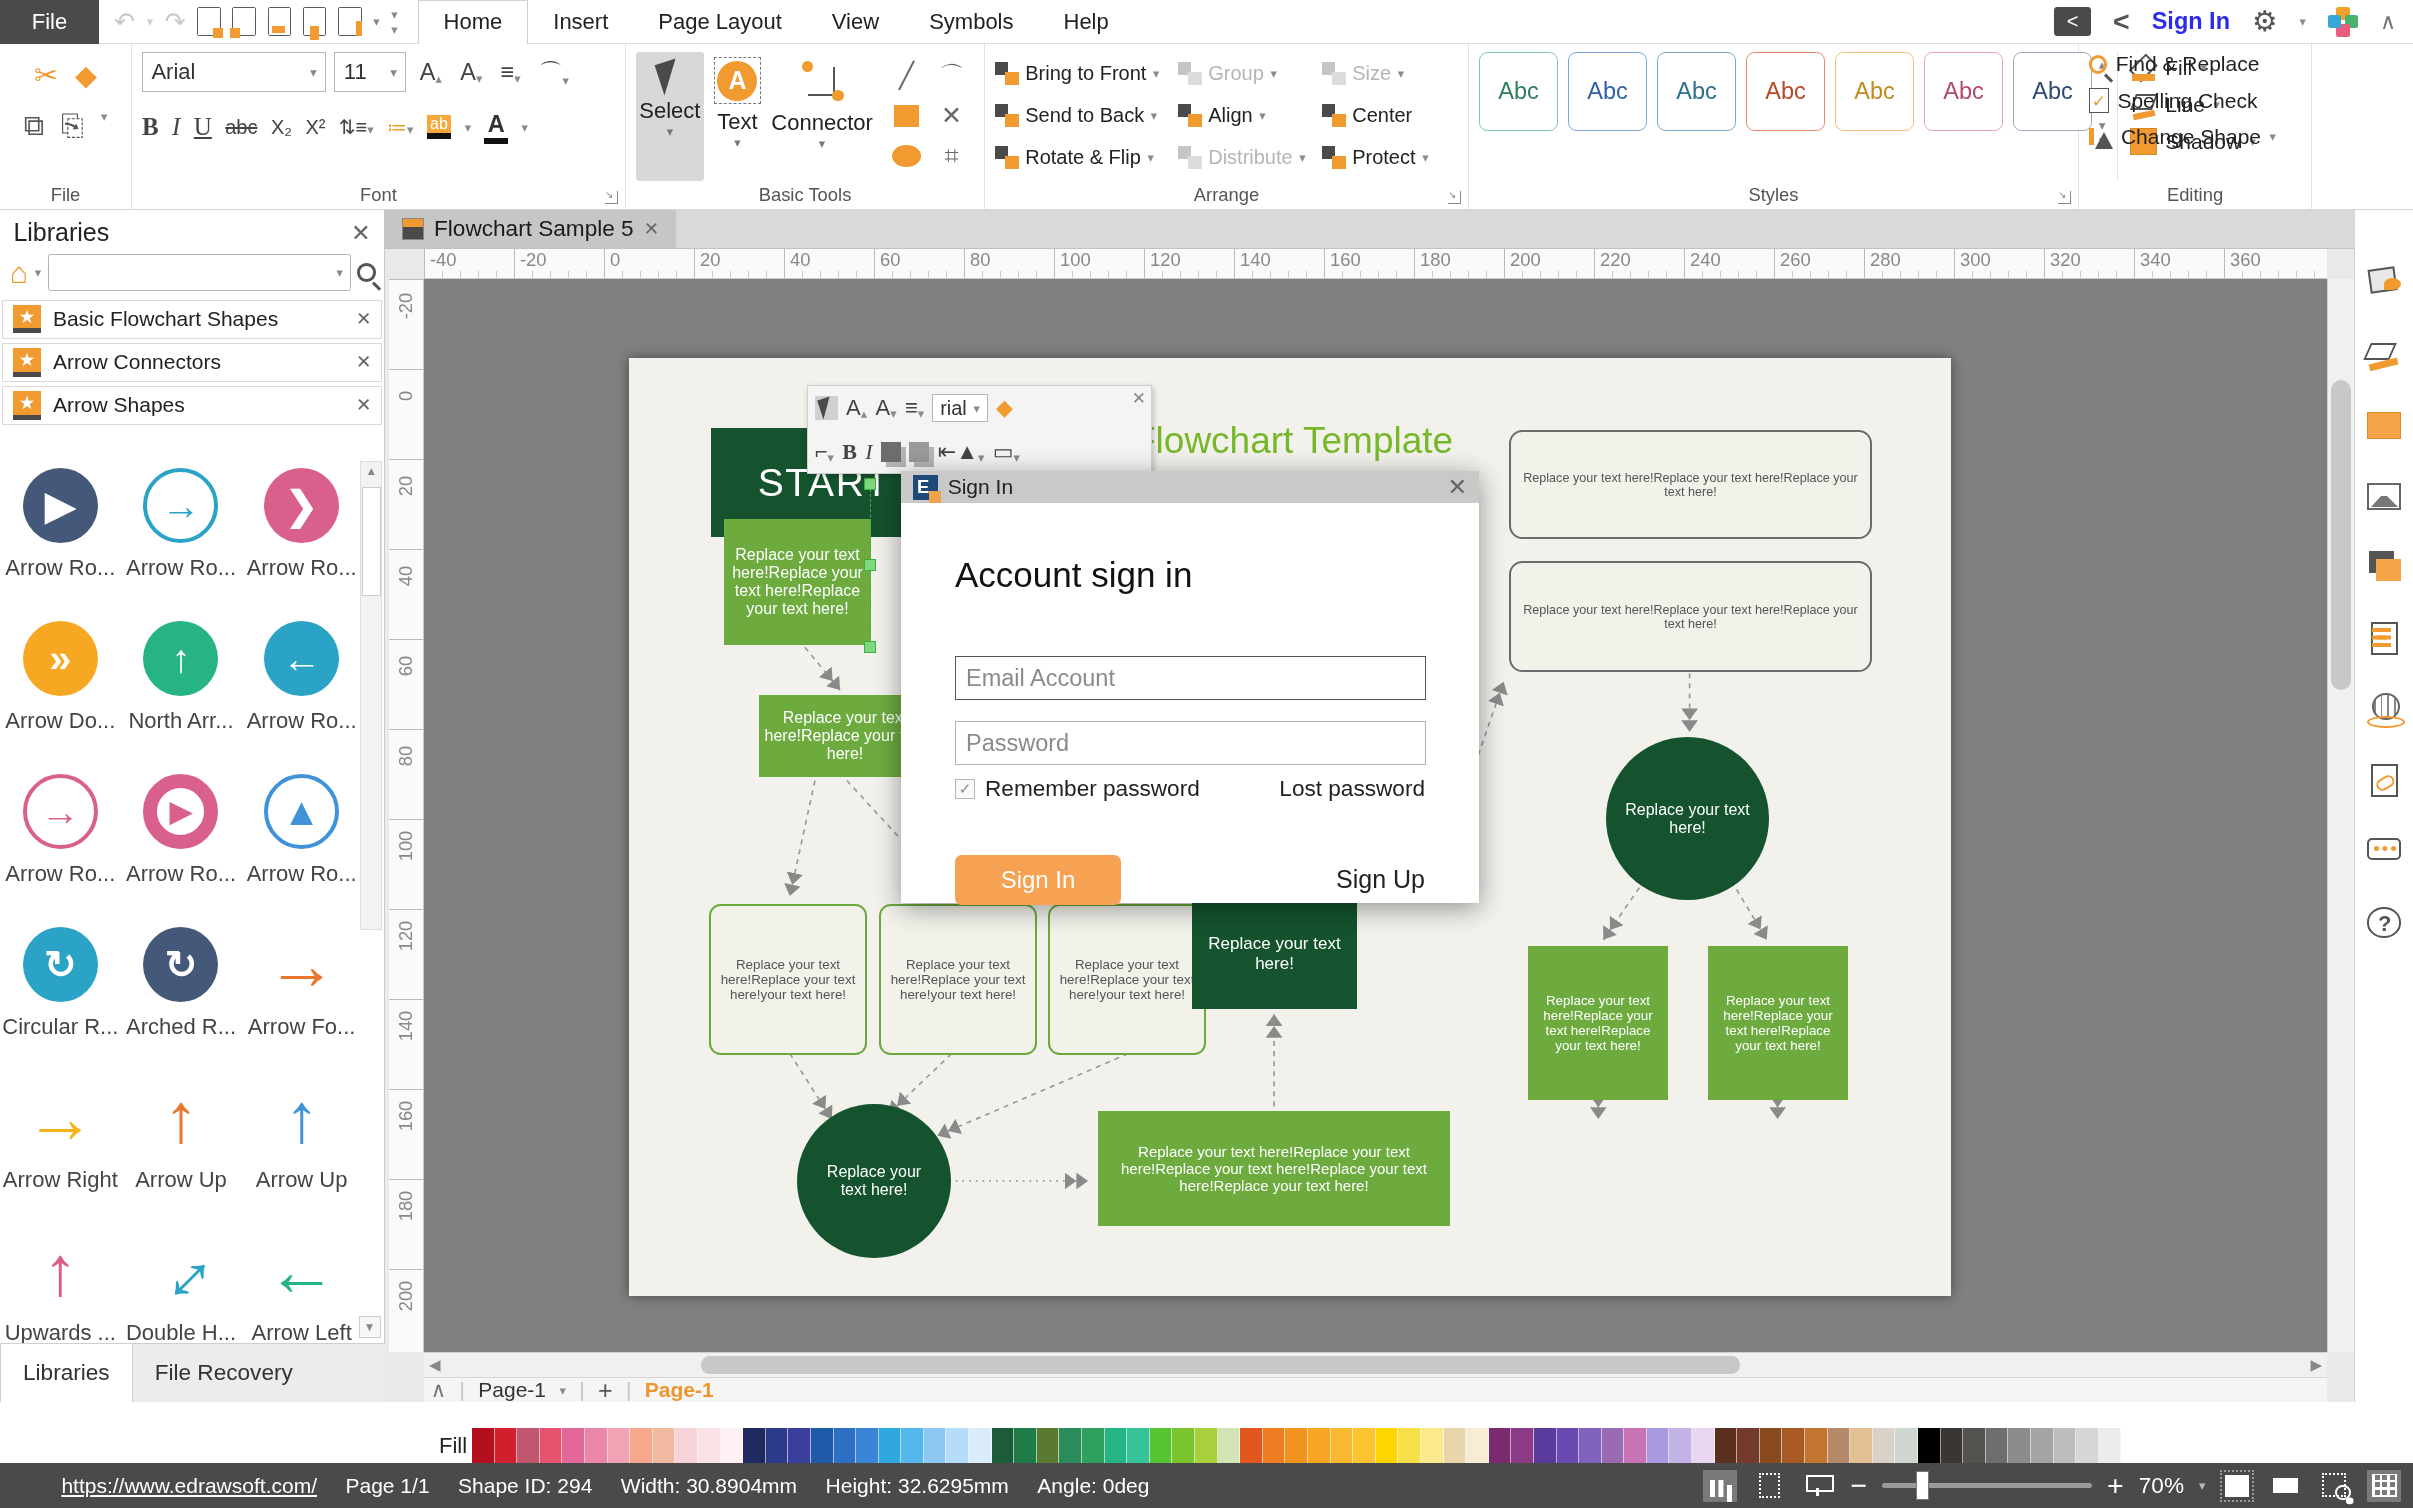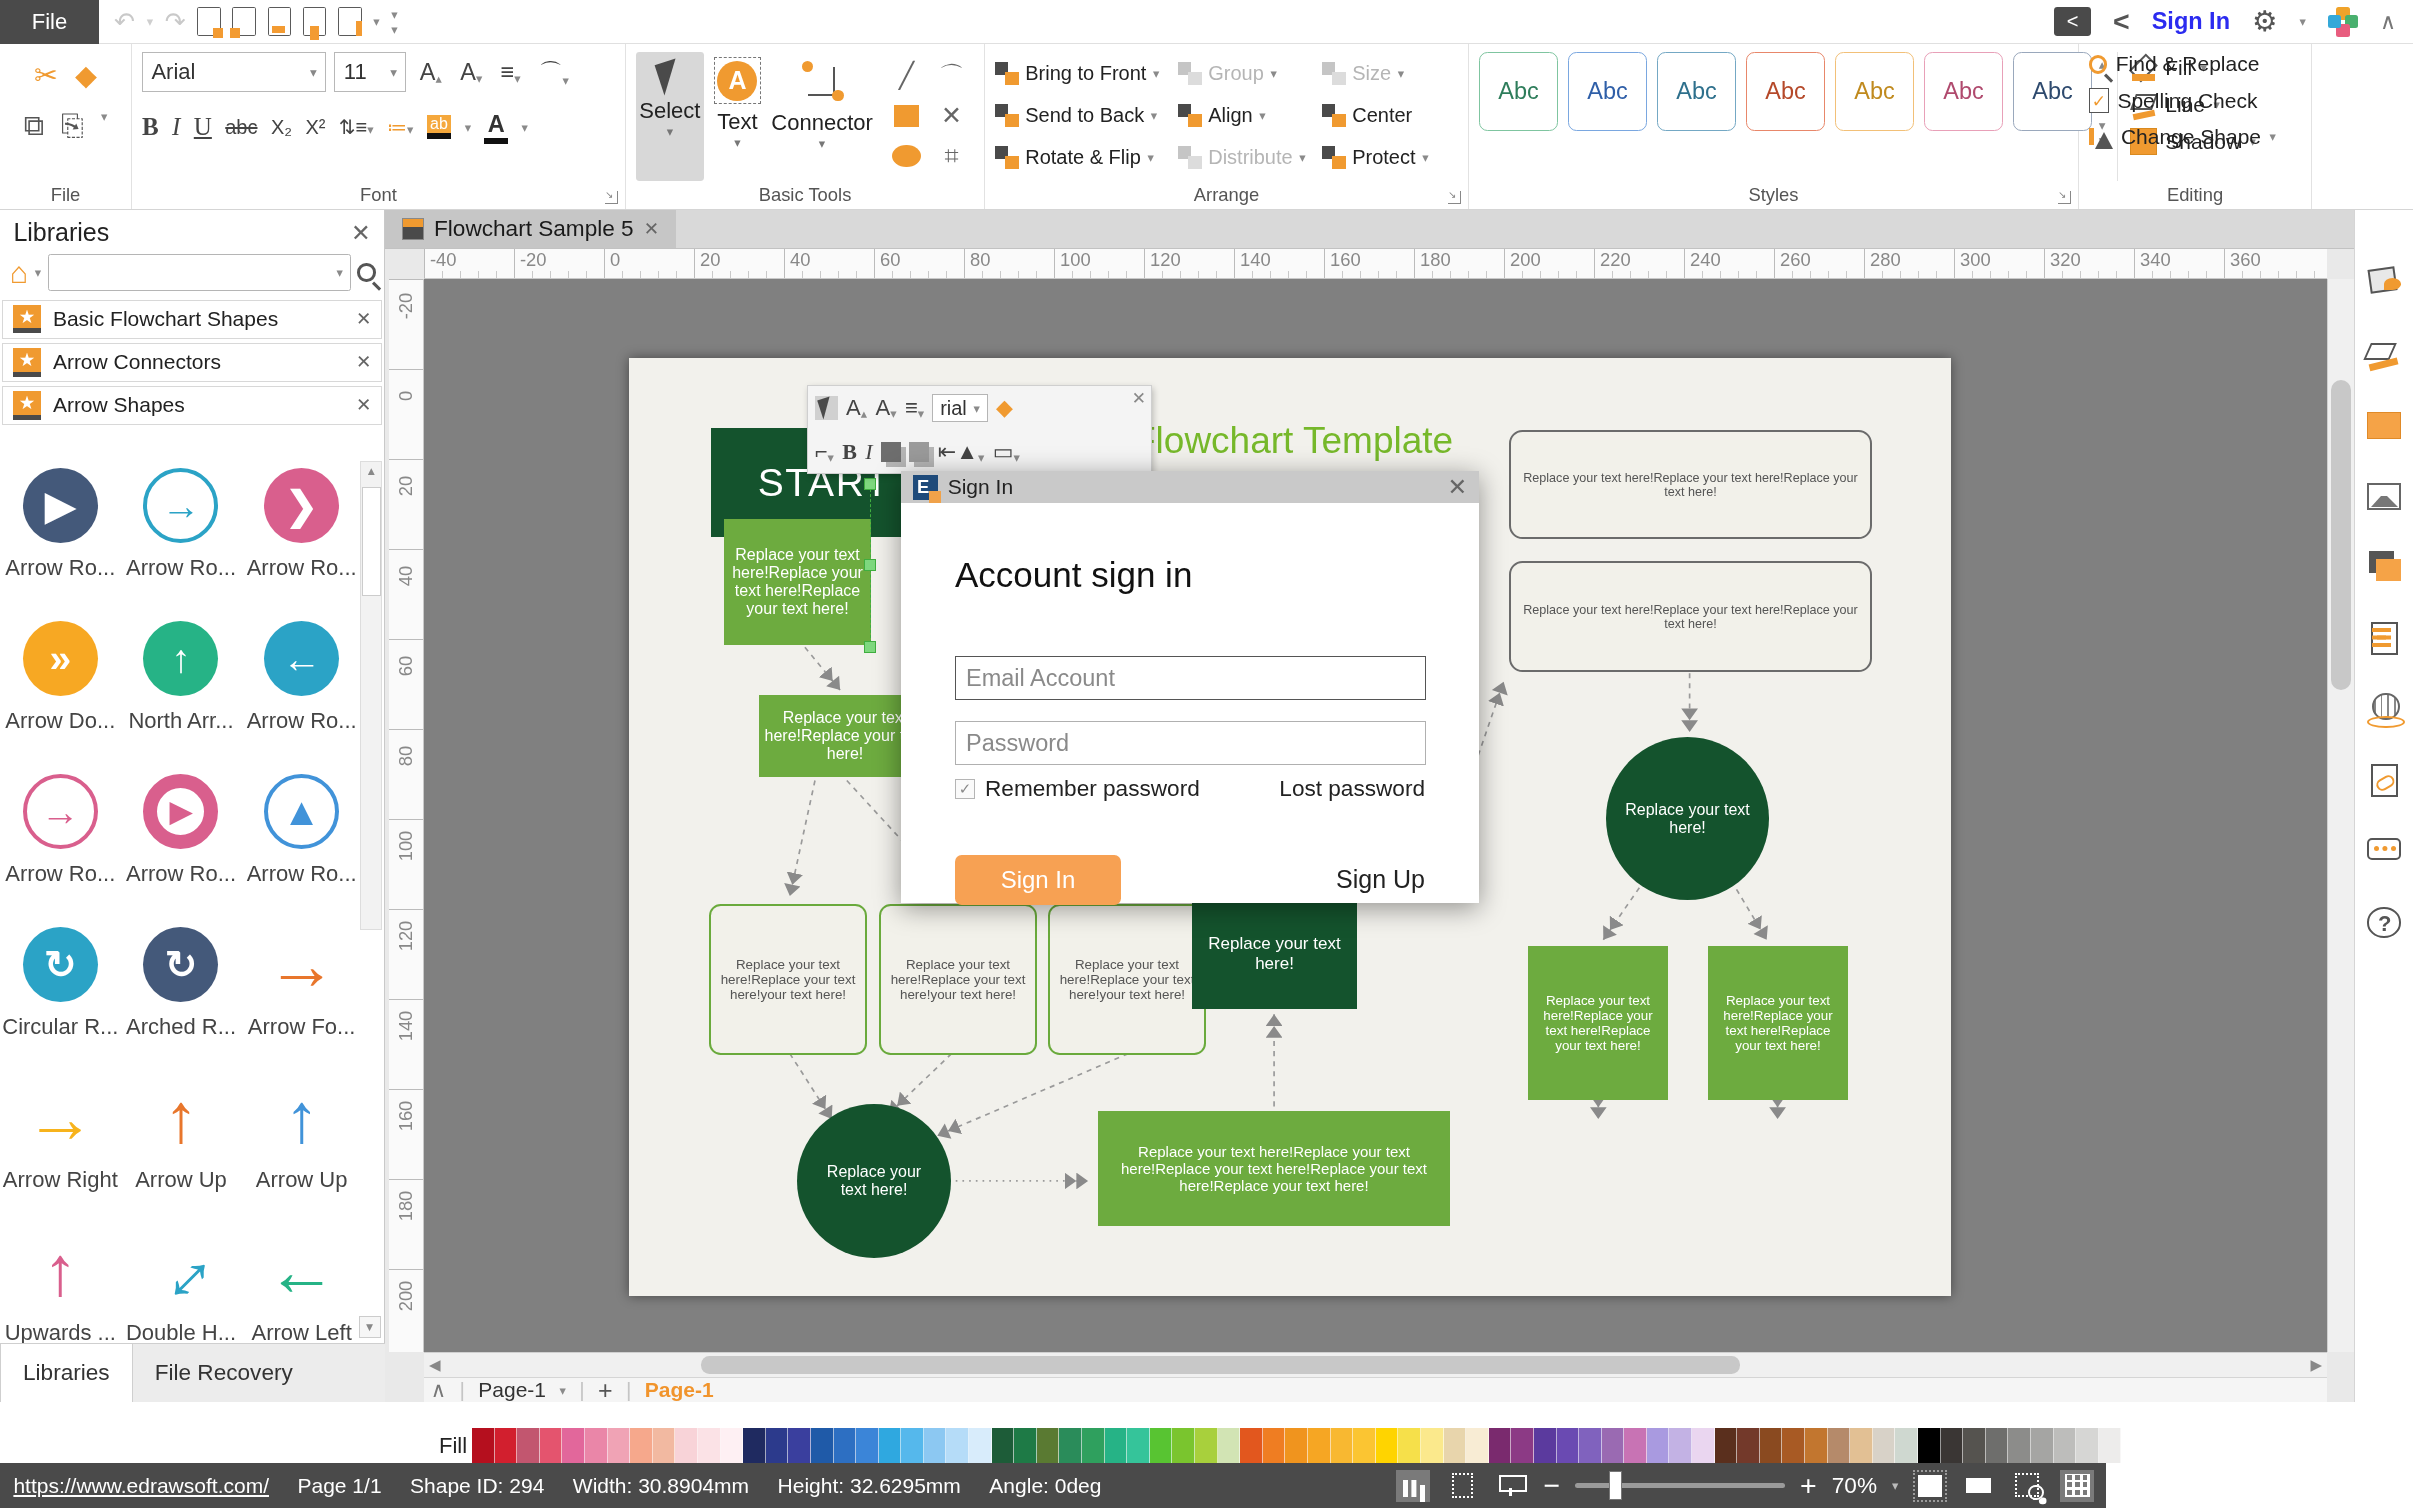--- a/index.html
+++ b/index.html
@@ -233,21 +233,21 @@
   .ic-help::before { inset:3.4px 1.7px; border:2.5px solid #555; border-radius:50%; }
   .ic-help::after { content:"?"; left:12.6px; top:6.7px; color:#555; font-size:22px; font-weight:bold; }
 
   
   .fillrow { position:absolute; left:385px; right:0; top:1401px; height:84px; }
   .fill-label { position:absolute; left:54px; top:32px; font-size:22px; color:#222; }
   .palette { position:absolute; left:87px; top:27px; display:flex; }
   .swatch { width:22.6px; height:35px; border-right:0.8px solid rgba(255,255,255,.6); }
 
   
-  .statusbar { position:absolute; left:0; top:1463px; width:2106px; height:45px; background:#4a4a4a; color:#fff; display:flex; align-items:center; font-size:21px; }
+  .statusbar { position:absolute; left:0; top:1463px; width:2413px; height:45px; background:#4a4a4a; color:#fff; display:flex; align-items:center; font-size:21px;padding-left:48px; }
   .sb-left { display:flex; gap:28.5px; padding-left:13.4px; align-items:center; }
   .sb-link { text-decoration:underline; }
   .sb-right { margin-left:auto; display:flex; align-items:center; gap:15px; padding-right:11.7px; }
   .sbi { width:34px; height:32px; position:relative; }
   .sbi::before, .sbi::after { content:""; position:absolute; }
   .sbi-panel { background:#7a7a7a; }
   .sbi-panel::before { left:6.7px; bottom:5px; width:5px; height:17px; background:#fff; box-shadow:8.4px 0 0 #fff, 17px 5px 0 #fff; }
   .sbi-dotted::before { inset:3.4px 6.7px; border:2.5px dotted #fff; }
   .sbi-present::before { left:5px; top:5px; width:23.5px; height:13.4px; border:2.5px solid #fff; }
   .sbi-present::after { left:14.2px; top:18.4px; width:3.4px; height:8.4px; background:#fff; box-shadow:-6.7px 6.7px 0 -1.7px #fff, 6.7px 6.7px 0 -1.7px #fff; }
@@ -273,20 +273,41 @@
       <span class="caret dis">▾</span>
     <span class="qa-undo">↷</span>
     <span class="qa"></span>
     <span class="qa q2"></span>
     <span class="qa q3"></span>
     <span class="qa q4"></span>
     <span class="qa q5"></span>
     <span class="caret">▾</span>
     <span class="caret">▾<br>▾</span>
   </div>
+  <div class="menu-tabs">
+
+  <div class="mtab active">
+        <span>Home</span>
+      </div>
+      <div class="mtab">
+        <span>Insert</span>
+      </div>
+      <div class="mtab">
+        <span>Page Layout</span>
+      </div>
+      <div class="mtab">
+        <span>View</span>
+      </div>
+      <div class="mtab">
+        <span>Symbols</span>
+      </div>
+      <div class="mtab">
+        <span>Help</span>
+      </div>
+    </div>
   <div class="menu-right">
     <span class="board-ic">&lt;</span>
     <span class="share-ic">&lt;</span>
     <span class="signin-link">Sign In</span>
     <span class="gear-ic">⚙</span>
       <span class="caret">▾</span>
     <span class="logo-ic">
         <i></i>
         <i></i>
         <i></i>

